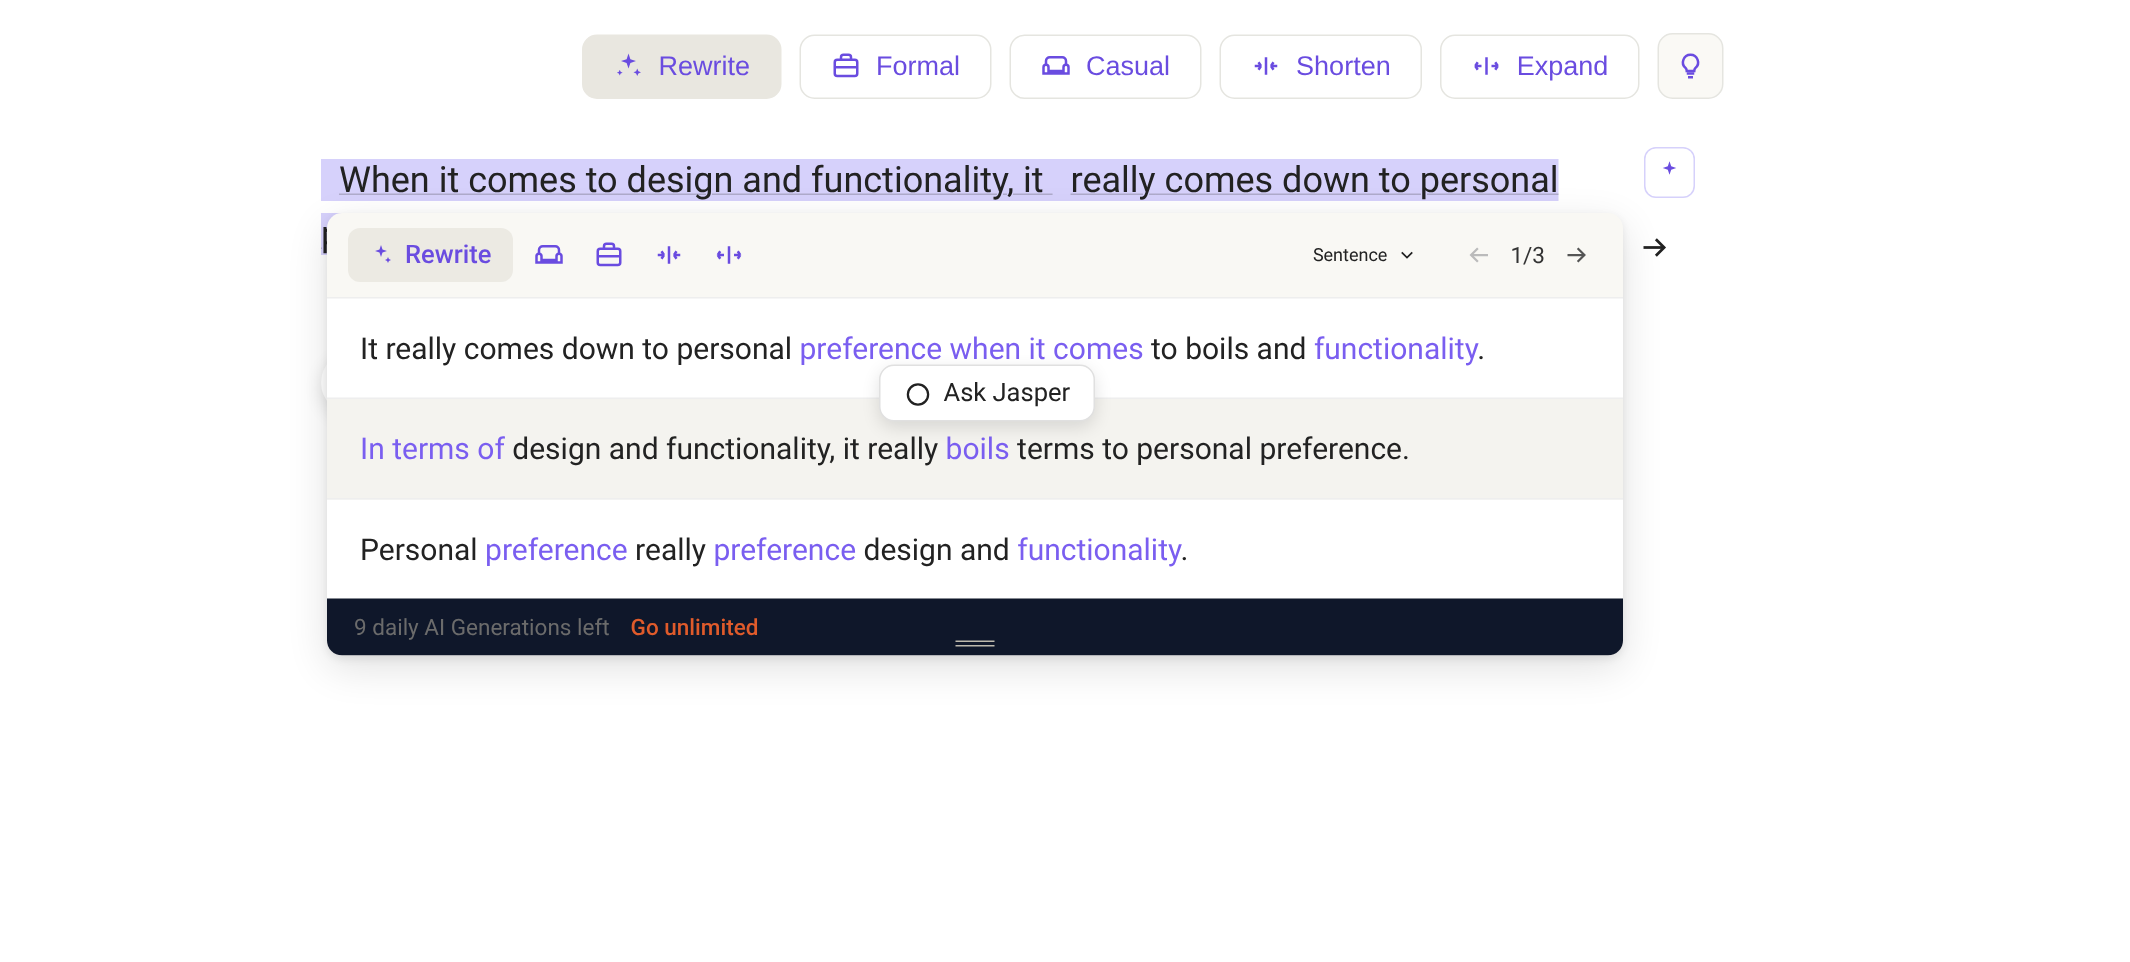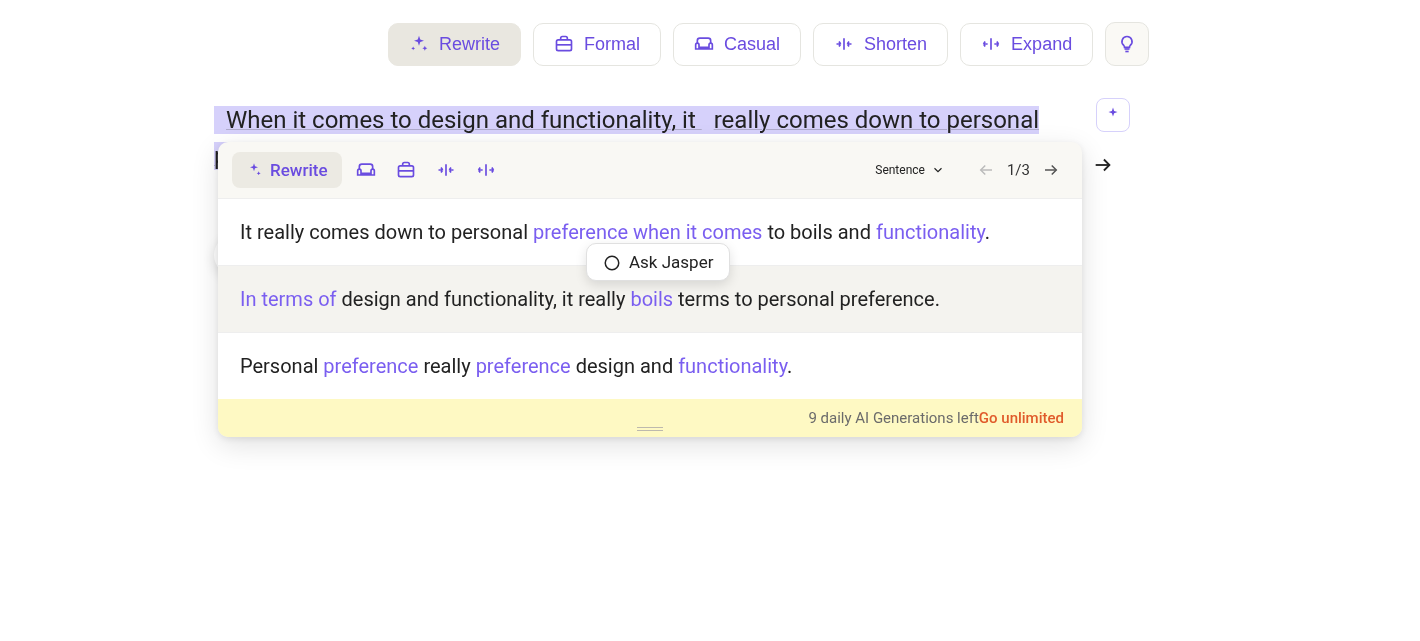--- a/index.html
+++ b/index.html
@@ -152,25 +152,25 @@
   .sugg:last-child { border-bottom:none; }
   .sugg.sel { background:#f4f3ef; }
   .diff { color:#7a5ef0;margin-top:25px; }
   .sugg-scroll::-webkit-scrollbar { width: 14px; }
   .sugg-scroll::-webkit-scrollbar-thumb { background:#ccc; border-radius:2px; }
   .sugg-scroll::-webkit-scrollbar-track { background:#f6f5f1; }
 
   .footer {
     display:flex;
     align-items:center;
-    justify-content:flex-end;
     padding: 10px 18px;
-    background:#fef9c3;
+    background:#0f172a;
     font-size:15px;
     color:#6b6b6b;
+    gap:14px;
     position:relative;
   }
   .footer .unlimited { color:#e05b2b; font-weight:500; cursor:pointer; }
   .drag-handle {
     position:absolute;
     left:50%; transform:translateX(-50%);
     bottom:6px;
     width:26px; height:4px;
     display:flex; flex-direction:column; gap:2px;
     cursor: ns-resize;

